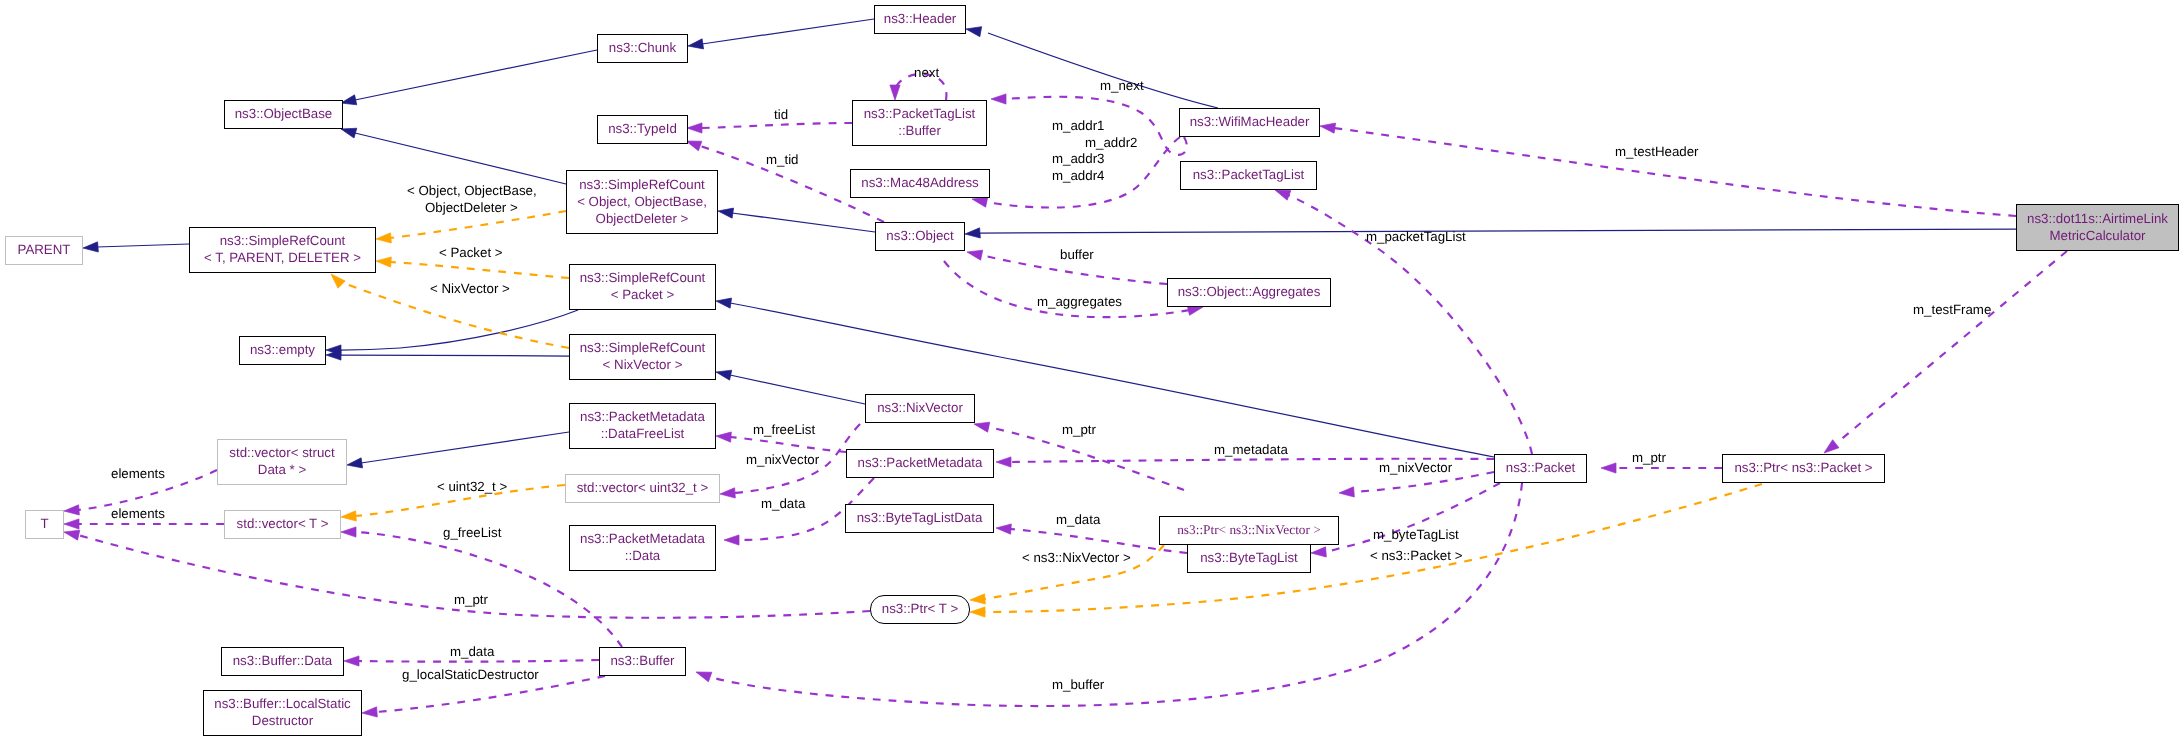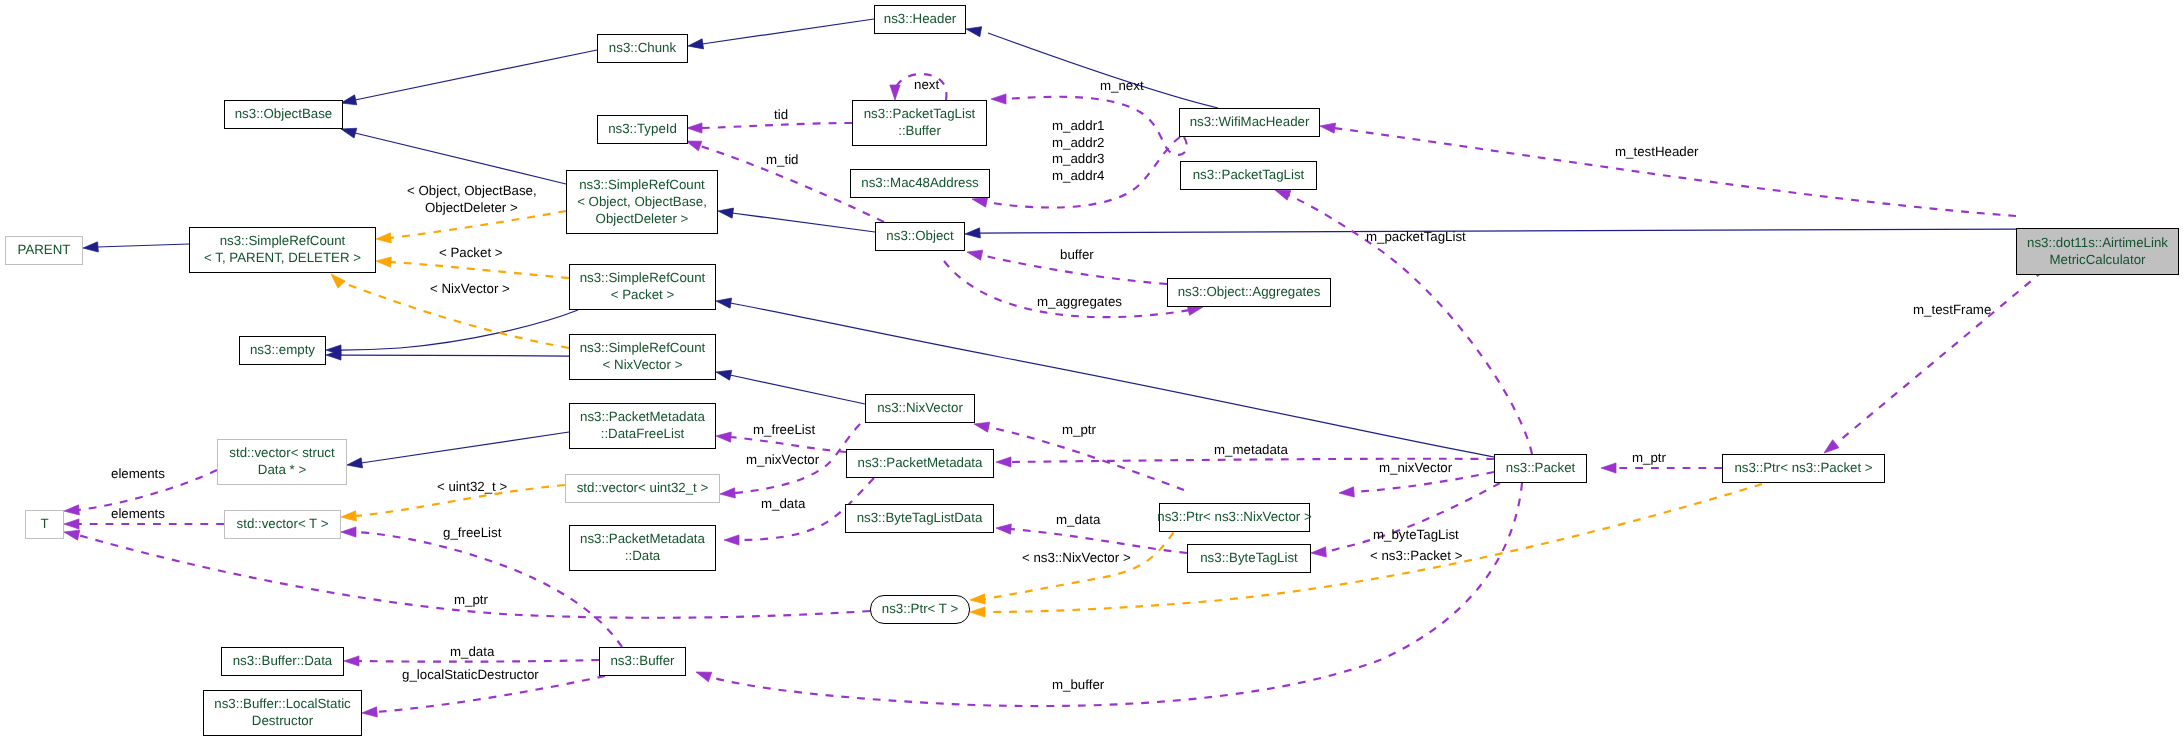--- a/index.html
+++ b/index.html
@@ -2,21 +2,21 @@
 <html><head>
 <meta charset="utf-8">
 <style>
   html,body{margin:0;padding:0;background:#ffffff;-webkit-font-smoothing:antialiased;
     text-rendering:geometricPrecision;}
   #canvas{position:relative;width:2184px;height:751px;background:#ffffff;
     font-family:"Liberation Sans",sans-serif;overflow:hidden;}
   svg#edges{position:absolute;left:0;top:0;width:2184px;height:751px;pointer-events:none;}
   .node{position:absolute;box-sizing:border-box;background:#ffffff;border:1.1px solid #000000;
     display:flex;flex-direction:column;align-items:center;justify-content:center;text-align:center;padding-bottom:2px;
-    font-size:13.3px;color:#14532d;line-height:17px;white-space:pre;cursor:pointer;}
+    font-size:13.3px;color:#701a75;line-height:17px;white-space:pre;cursor:pointer;}
   .node.tmpl{border:1.1px solid #bfbfbf;}
   .node.cur{background:#c0c0c0;border:1.3px solid #000000;cursor:default;}
   .elabel{position:absolute;font-size:13.3px;color:#000000;white-space:pre;line-height:16px;}
 </style>
 </head>
 <body>
 
 <div id="canvas">
   <svg id="edges" viewBox="0 0 2184 751">
     <g id="edgepaths">
@@ -133,37 +133,37 @@
       <div class="node cls" style="left: 852px; top: 100px; width: 135px; height: 46px;"><span>ns3::PacketTagList</span><span>::Buffer</span></div>
       <div class="node cls" style="left: 850px; top: 169px; width: 140px; height: 29px;"><span>ns3::Mac48Address</span></div>
       <div class="node cls" style="left: 875px; top: 222px; width: 90px; height: 29px;"><span>ns3::Object</span></div>
       <div class="node cls" style="left: 865px; top: 394px; width: 110px; height: 29px;"><span>ns3::NixVector</span></div>
       <div class="node cls" style="left: 846px; top: 449px; width: 148px; height: 29px;"><span>ns3::PacketMetadata</span></div>
       <div class="node cls" style="left: 845px; top: 504px; width: 149px; height: 29px;"><span>ns3::ByteTagListData</span></div>
       <div class="node cls" style="left: 870px; top: 595px; width: 100px; height: 29px; border-radius: 14px;"><span>ns3::Ptr&lt; T &gt;</span></div>
       <div class="node cls" style="left: 1179px; top: 108px; width: 141px; height: 29px;"><span>ns3::WifiMacHeader</span></div>
       <div class="node cls" style="left: 1180px; top: 161px; width: 137px; height: 29px;"><span>ns3::PacketTagList</span></div>
       <div class="node cls" style="left: 1167px; top: 278px; width: 164px; height: 29px;"><span>ns3::Object::Aggregates</span></div>
-      <div class="node cls" style="left: 1159px; top: 503px; width: 151px; height: 29px;"><span>ns3::Ptr&lt; ns3::NixVector &gt;</span></div>
+      <div class="node cls" style="left: 1159px; top: 516px; width: 180px; height: 29px; font-family: Liberation Serif, serif;"><span>ns3::Ptr&lt; ns3::NixVector &gt;</span></div>
       <div class="node cls" style="left: 1187px; top: 544px; width: 124px; height: 29px;"><span>ns3::ByteTagList</span></div>
       <div class="node cls" style="left: 1494px; top: 454px; width: 93px; height: 29px;"><span>ns3::Packet</span></div>
       <div class="node cls" style="left: 1722px; top: 454px; width: 163px; height: 29px;"><span>ns3::Ptr&lt; ns3::Packet &gt;</span></div>
-      <div class="node cur" style="left: 2016px; top: 204px; width: 163px; height: 47px; margin-top: 24px;"><span>ns3::dot11s::AirtimeLink</span><span>MetricCalculator</span></div>
+      <div class="node cur" style="left: 2016px; top: 204px; width: 163px; height: 47px;"><span>ns3::dot11s::AirtimeLink</span><span>MetricCalculator</span></div>
     </div>
   <div id="labels">
       <div class="elabel" style="left: 407px; top: 183.4px;">&lt; Object, ObjectBase,</div>
       <div class="elabel" style="left: 425px; top: 200.4px;">ObjectDeleter &gt;</div>
       <div class="elabel" style="left: 439px; top: 245.4px;">&lt; Packet &gt;</div>
       <div class="elabel" style="left: 430px; top: 281.4px;">&lt; NixVector &gt;</div>
       <div class="elabel" style="left: 774px; top: 107.4px;">tid</div>
       <div class="elabel" style="left: 766px; top: 152.4px;">m_tid</div>
-      <div class="elabel" style="left: 908px; top: 77px; padding-left: 6px;">next</div>
+      <div class="elabel" style="left: 908px; top: 65px; padding-left: 6px;">next</div>
       <div class="elabel" style="left: 1056px; top: 78.4px; padding-left: 44px;">m_next</div>
       <div class="elabel" style="left: 1052px; top: 118.4px;">m_addr1</div>
-      <div class="elabel" style="left: 1052px; top: 135.4px;">m_addr2</div>
+      <div class="elabel" style="left: 1085px; top: 135.4px;">m_addr2</div>
       <div class="elabel" style="left: 1052px; top: 151.4px;">m_addr3</div>
       <div class="elabel" style="left: 1052px; top: 168.4px;">m_addr4</div>
       <div class="elabel" style="left: 1060px; top: 247.4px;">buffer</div>
       <div class="elabel" style="left: 1037px; top: 294.4px;">m_aggregates</div>
       <div class="elabel" style="left: 1615px; top: 144.4px;">m_testHeader</div>
       <div class="elabel" style="left: 1366px; top: 229.4px;">m_packetTagList</div>
       <div class="elabel" style="left: 1913px; top: 302.4px;">m_testFrame</div>
       <div class="elabel" style="left: 753px; top: 422.4px;">m_freeList</div>
       <div class="elabel" style="left: 746px; top: 452.4px;">m_nixVector</div>
       <div class="elabel" style="left: 761px; top: 496.4px;">m_data</div>

